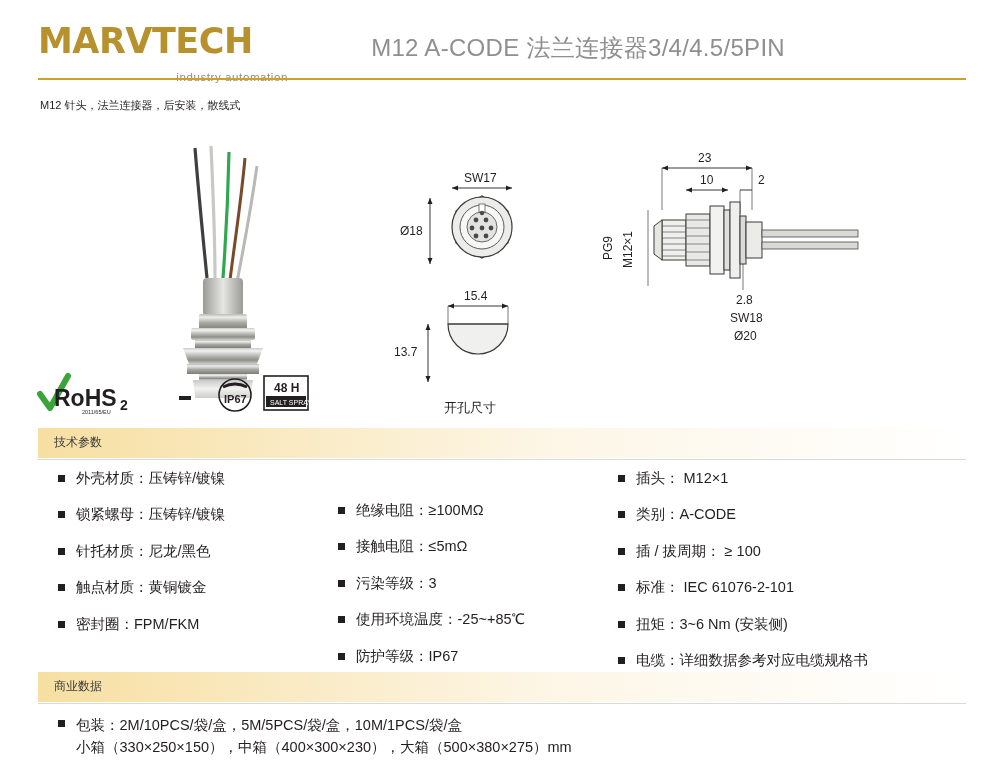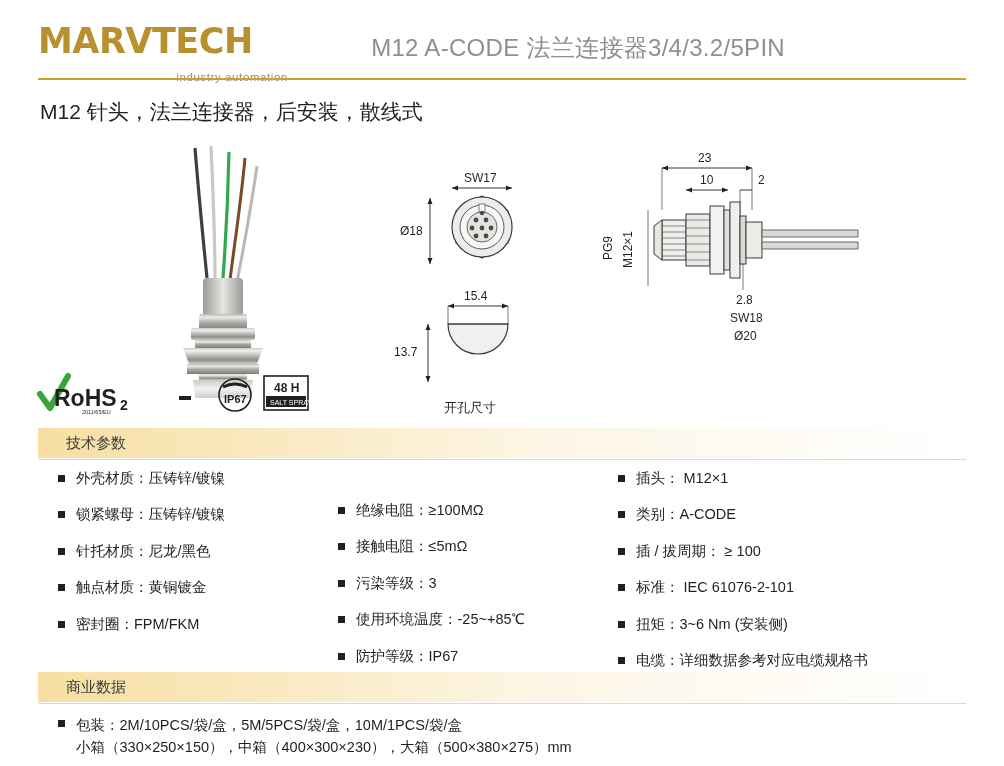--- a/index.html
+++ b/index.html
@@ -44,39 +44,39 @@
     position: absolute; right: 38px; top: 32px;
     font-size: 24px;
     color: #8f8f8f;
     font-family: "Liberation Sans", sans-serif;
     letter-spacing: 0.3px;
   }
 
   
   .subtitle {
     position: absolute; left: 40px; top: 98px;
-    font-size: 21px; color: #231f20; font-weight: normal;
+    font-size: 11px; color: #231f20; font-weight: normal;
   }
 
   
   .drawing { position: absolute; left: 0; top: 128px; width: 1004px; height: 300px; }
 
   
   .certs { position: absolute; left: 36px; top: 370px; width: 300px; height: 48px; }
   .bar-tech {
     position: absolute; left: 38px; top: 428px; width: 928px; height: 30px;
     background: linear-gradient(to right, #f7dfa2 0%, #fdf6e6 55%, #ffffff 100%);
   }
   .bar-comm {
     position: absolute; left: 38px; top: 672px; width: 928px; height: 30px;
     background: linear-gradient(to right, #f7dfa2 0%, #fdf6e6 55%, #ffffff 100%);
   }
   .bar-label {
-    position: absolute; left: 28px; top: 6px;
-    font-size: 15px; color: #3b3b3b;
+    position: absolute; left: 16px; top: 6px;
+    font-size: 12px; color: #3b3b3b;
   }
   .rule {
     position: absolute; left: 38px; width: 928px; height: 1px; background: #d9d9d9;
   }
 
   
   .specs { position: absolute; left: 38px; top: 470px; width: 928px; height: 190px; }
   .col { position: absolute; top: 0; }
   .col-1 { left: 20px; width: 300px; }
   .col-2 { left: 300px; width: 290px; margin-top: 32px; }
@@ -113,21 +113,21 @@
 <body>
 
 <div class="page">
 
   <div class="header">
     <div class="logo-block">
       <div class="logo-word">MARVTECH</div>
       <div class="logo-sub">industry automation</div>
     </div>
     <div class="header-line"></div>
-    <div class="header-title">M12 A-CODE 法兰连接器3/4/3.2/5PIN</div>
+    <div class="header-title">M12 A-CODE 法兰连接器3/4/4.5/5PIN</div>
   </div>
 
   <div class="subtitle">M12 针头，法兰连接器，后安装，散线式</div>
 
   <div class="drawing">
 
     <svg width="300" height="270" style="position:absolute;left:95px;top:0;">
       <defs>
         <linearGradient id="metal" x1="0" y1="0" x2="0" y2="1">
           <stop offset="0%" stop-color="#c9c9c9"></stop>

